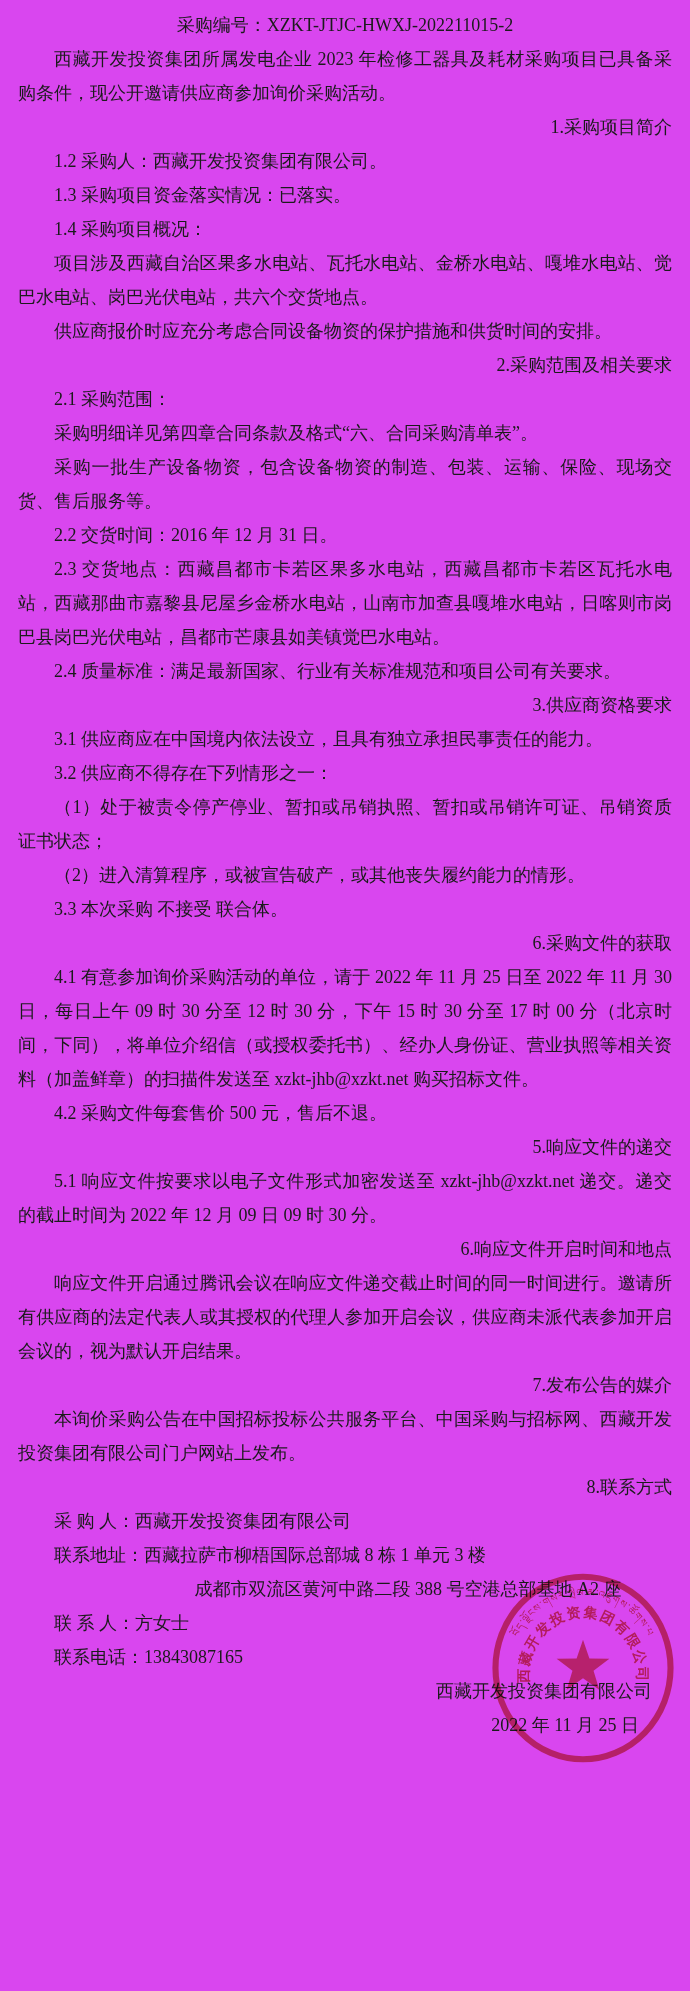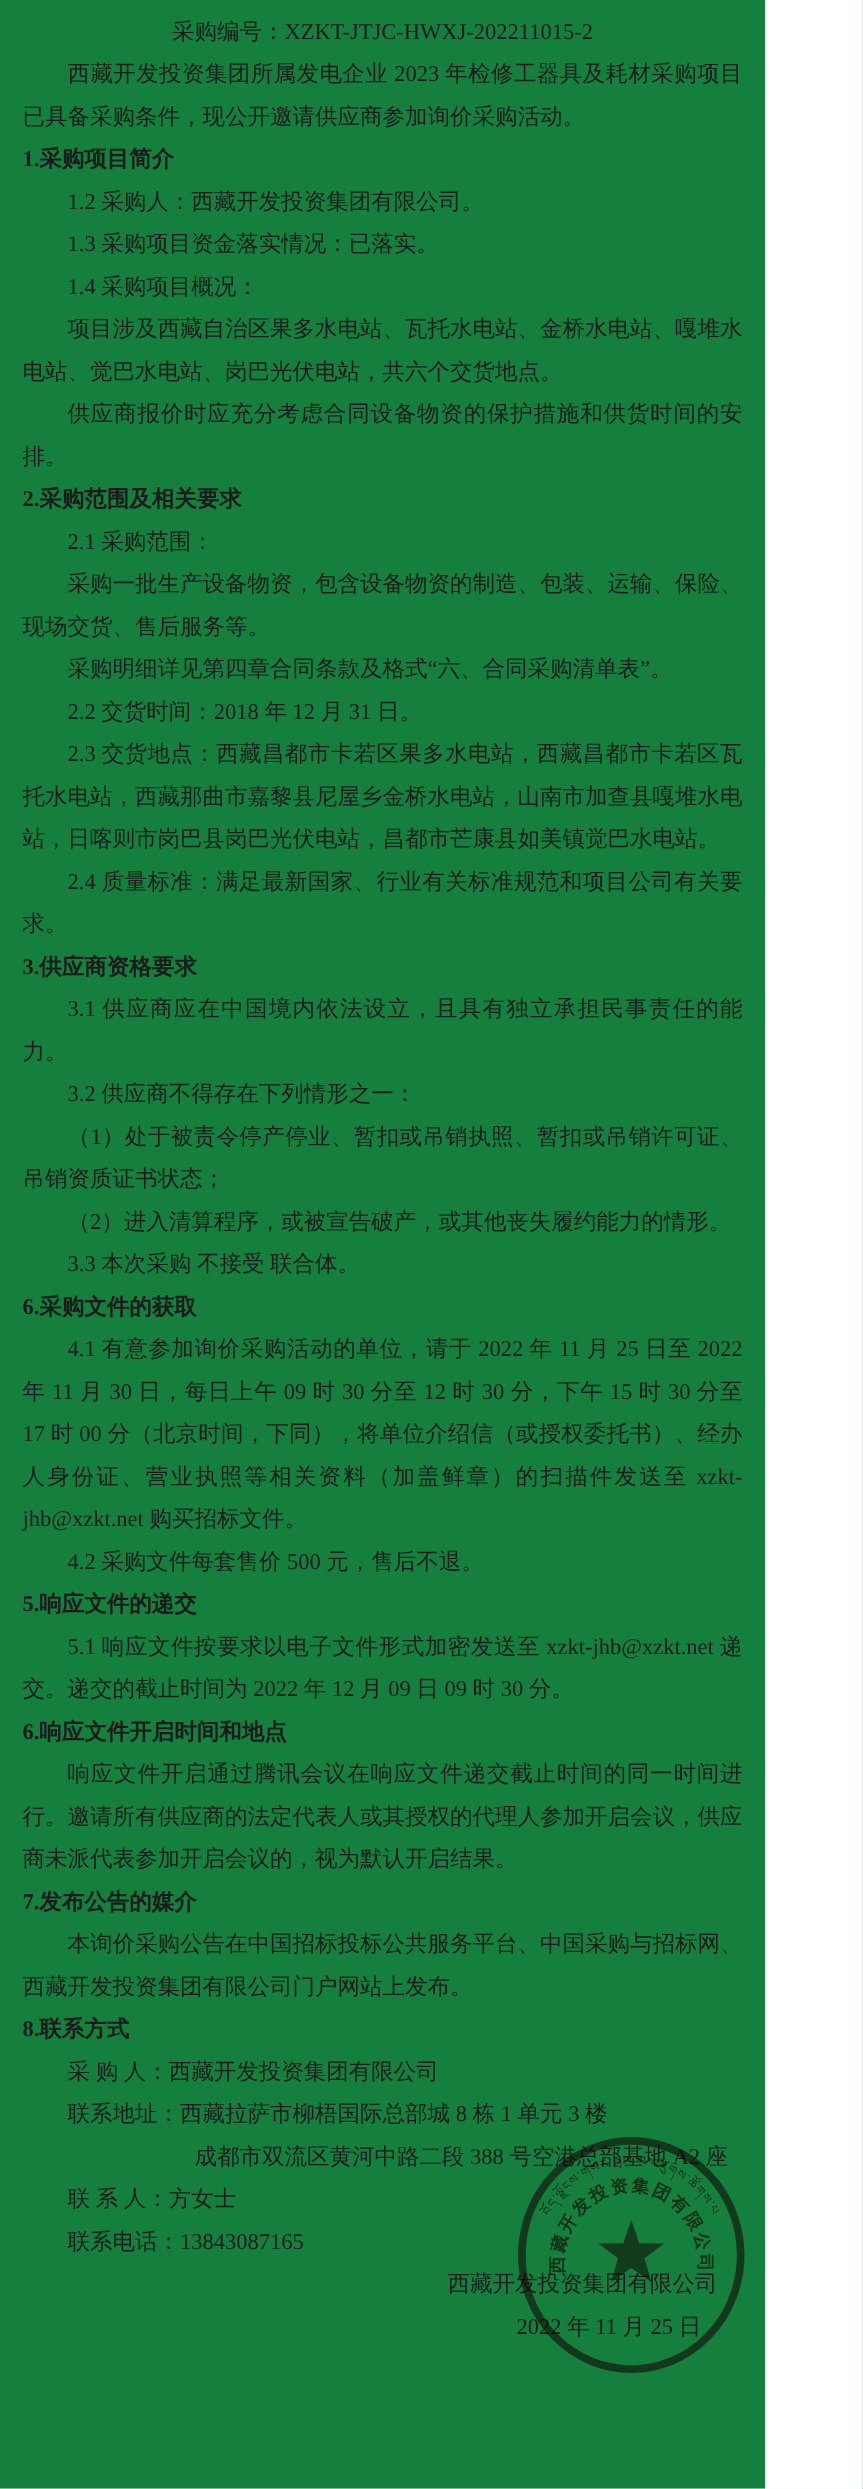--- a/index.html
+++ b/index.html
@@ -3,44 +3,44 @@
 <meta charset="utf-8">
 <style>
   html, body { margin: 0; padding: 0; background: #ffffff; }
   body {
     width: 690px;
     font-family: "Liberation Serif", "DejaVu Serif", serif;
     color: #1b1b1b;
   }
   .page {
     position: relative;
-    width: 612px;
+    width: 690px;
     min-height: 1991px;
     box-sizing: border-box;
     padding: 8px 18px 40px 18px;
-    background: #15803d;
+    background: #d946ef;
     overflow: hidden;
   }
   .line-center {
     text-align: center;
     font-size: 18px;
     line-height: 34px;
     margin: 0;
   }
   .doc p {
     margin: 0;
     font-size: 18px;
     line-height: 34px;
     text-indent: 2em;
     text-align: justify;
   }
   .doc p.h {
-    font-weight: 700;
+    font-weight: 400;
     text-indent: 0;
-    text-align: left;
+    text-align: right;
   }
   .doc p.addr2 { text-indent: 7em; text-align: center; }
   .u { text-underline-offset: 4px; }
   .footer { position: relative; margin-top: 0; }
   .sign {
     margin: 0;
     font-size: 18px;
     line-height: 34px;
     text-align: right;
   }
@@ -82,23 +82,23 @@
   <div class="doc" id="doc-body">
       <p class="p"><span>西藏开发投资集团所属发电企业 2023 年检修工器具及耗材采购项目已具备采购条件，现公开邀请供应商参加询价采购活动。</span></p>
       <p class="h"><span>1.采购项目简介</span></p>
       <p class="p"><span>1.2 采购人：西藏开发投资集团有限公司。</span></p>
       <p class="p"><span>1.3 采购项目资金落实情况：已落实。</span></p>
       <p class="p"><span>1.4 采购项目概况：</span></p>
       <p class="p"><span>项目涉及西藏自治区果多水电站、瓦托水电站、金桥水电站、嘎堆水电站、觉巴水电站、岗巴光伏电站，共六个交货地点。</span></p>
       <p class="p"><span>供应商报价时应充分考虑合同设备物资的保护措施和供货时间的安排。</span></p>
       <p class="h"><span>2.采购范围及相关要求</span></p>
       <p class="p"><span>2.1 采购范围：</span></p>
+      <p class="p"><span>采购明细详见第四章合同条款及格式“六、合同采购清单表”。</span></p>
       <p class="p"><span>采购一批生产设备物资，包含设备物资的制造、包装、运输、保险、现场交货、售后服务等。</span></p>
-      <p class="p"><span>采购明细详见第四章合同条款及格式“六、合同采购清单表”。</span></p>
-      <p class="p"><span>2.2 交货时间：2018 年 12 月 31 日。</span></p>
+      <p class="p"><span>2.2 交货时间：2016 年 12 月 31 日。</span></p>
       <p class="p"><span>2.3 交货地点：西藏昌都市卡若区果多水电站，西藏昌都市卡若区瓦托水电站，西藏那曲市嘉黎县尼屋乡金桥水电站，山南市加查县嘎堆水电站，日喀则市岗巴县岗巴光伏电站，昌都市芒康县如美镇觉巴水电站。</span></p>
       <p class="p"><span>2.4 质量标准：满足最新国家、行业有关标准规范和项目公司有关要求。</span></p>
       <p class="h"><span>3.供应商资格要求</span></p>
       <p class="p"><span>3.1 供应商应在中国境内依法设立，且具有独立承担民事责任的能力。</span></p>
       <p class="p"><span>3.2 供应商不得存在下列情形之一：</span></p>
       <p class="p"><span>（1）处于被责令停产停业、暂扣或吊销执照、暂扣或吊销许可证、吊销资质证书状态；</span></p>
       <p class="p"><span>（2）进入清算程序，或被宣告破产，或其他丧失履约能力的情形。</span></p>
       <p class="p"><span>3.3 本次采购</span><span class="u"> 不接受 </span><span>联合体。</span></p>
       <p class="h"><span>6.采购文件的获取</span></p>
       <p class="p"><span>4.1 有意参加询价采购活动的单位，请于 </span><span class="u">2022</span><span> 年 </span><span class="u">11</span><span> 月 </span><span class="u">25</span><span> 日至 </span><span class="u">2022</span><span> 年 </span><span class="u">11</span><span> 月 </span><span class="u">30</span><span> 日，每日上午 09 时 30 分至 12 时 30 分，下午 15 时 30 分至 17 时 00 分（北京时间，下同），将单位介绍信（或授权委托书）、经办人身份证、营业执照等相关资料（加盖鲜章）的扫描件发送至 xzkt-jhb@xzkt.net 购买招标文件。</span></p>

